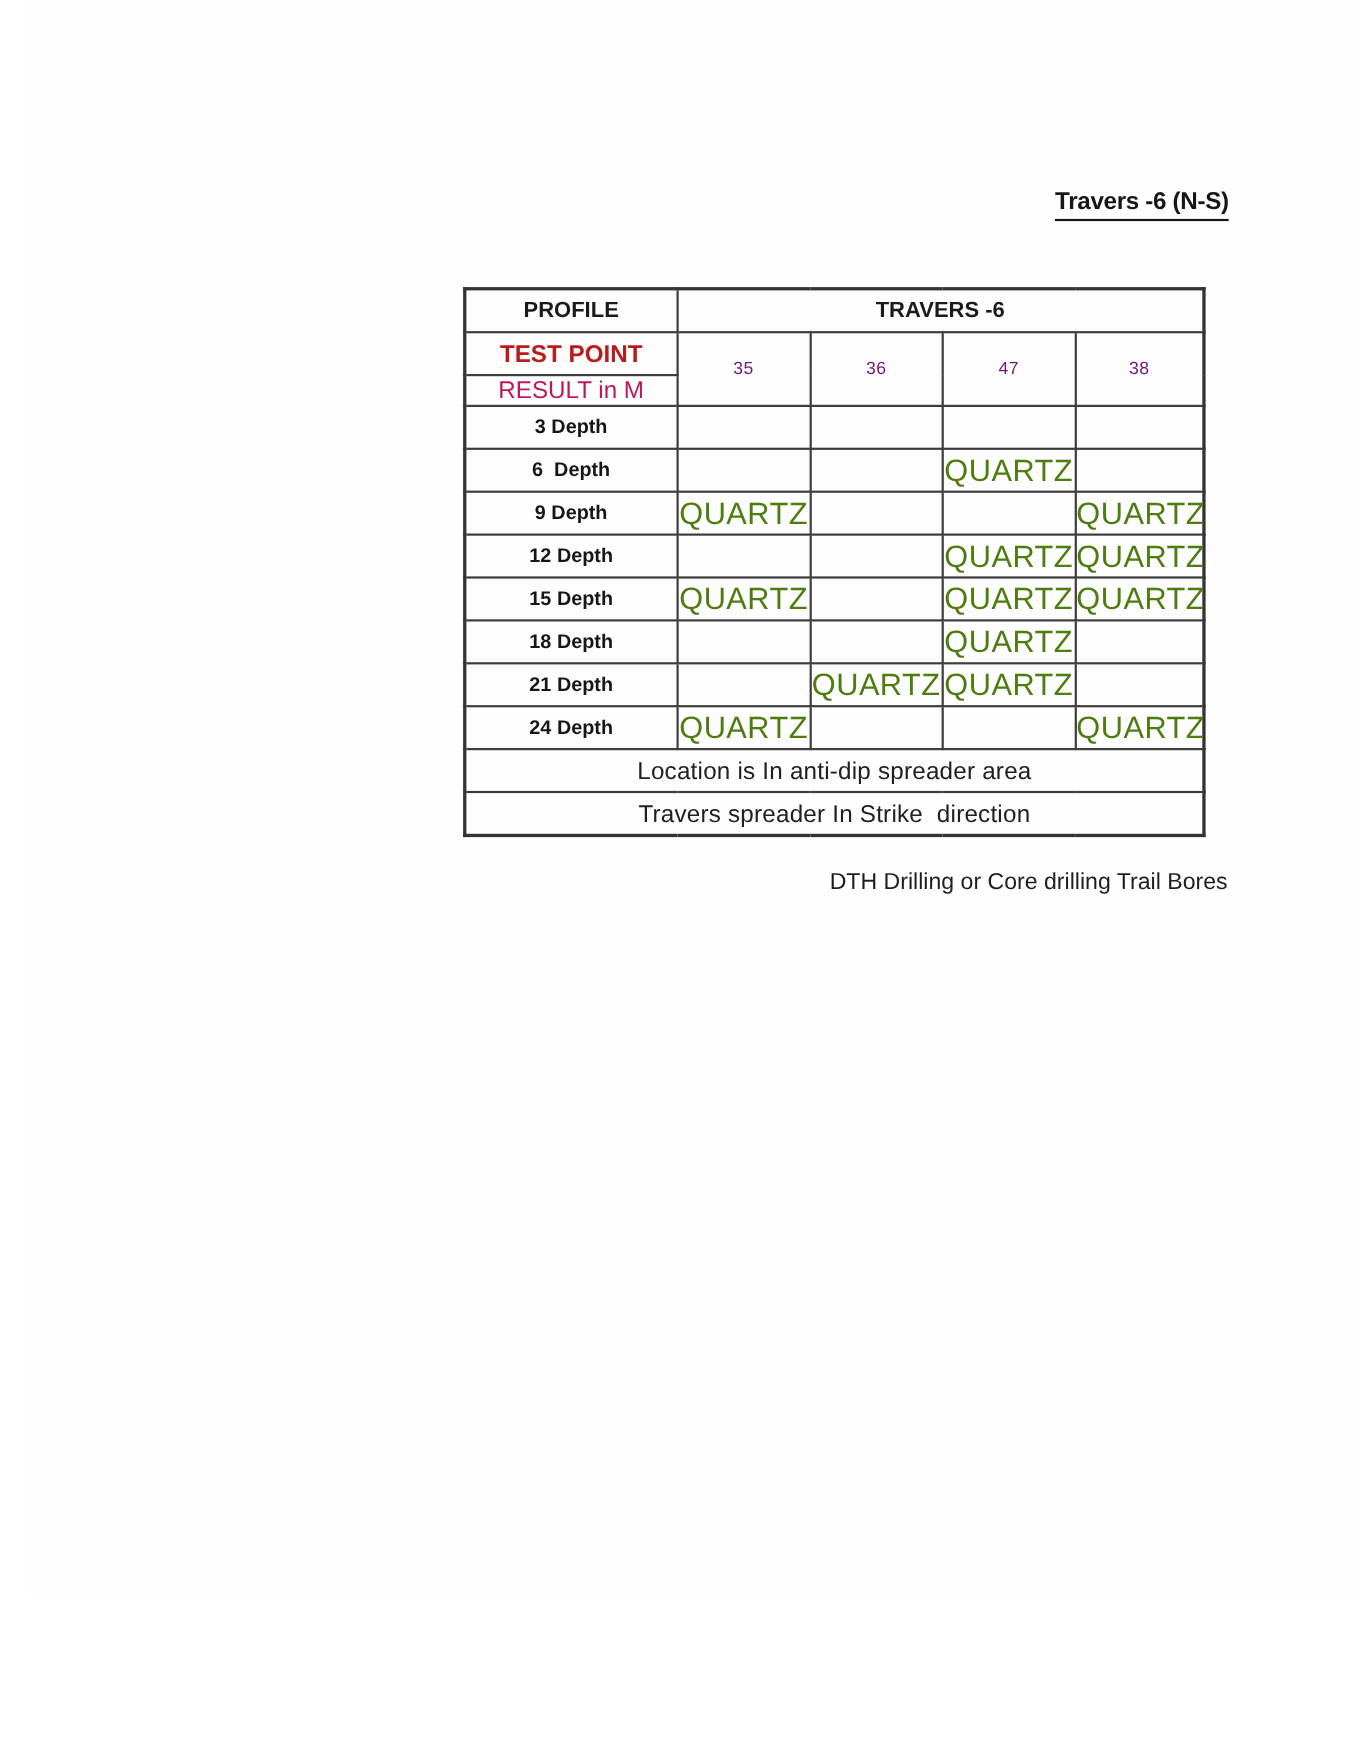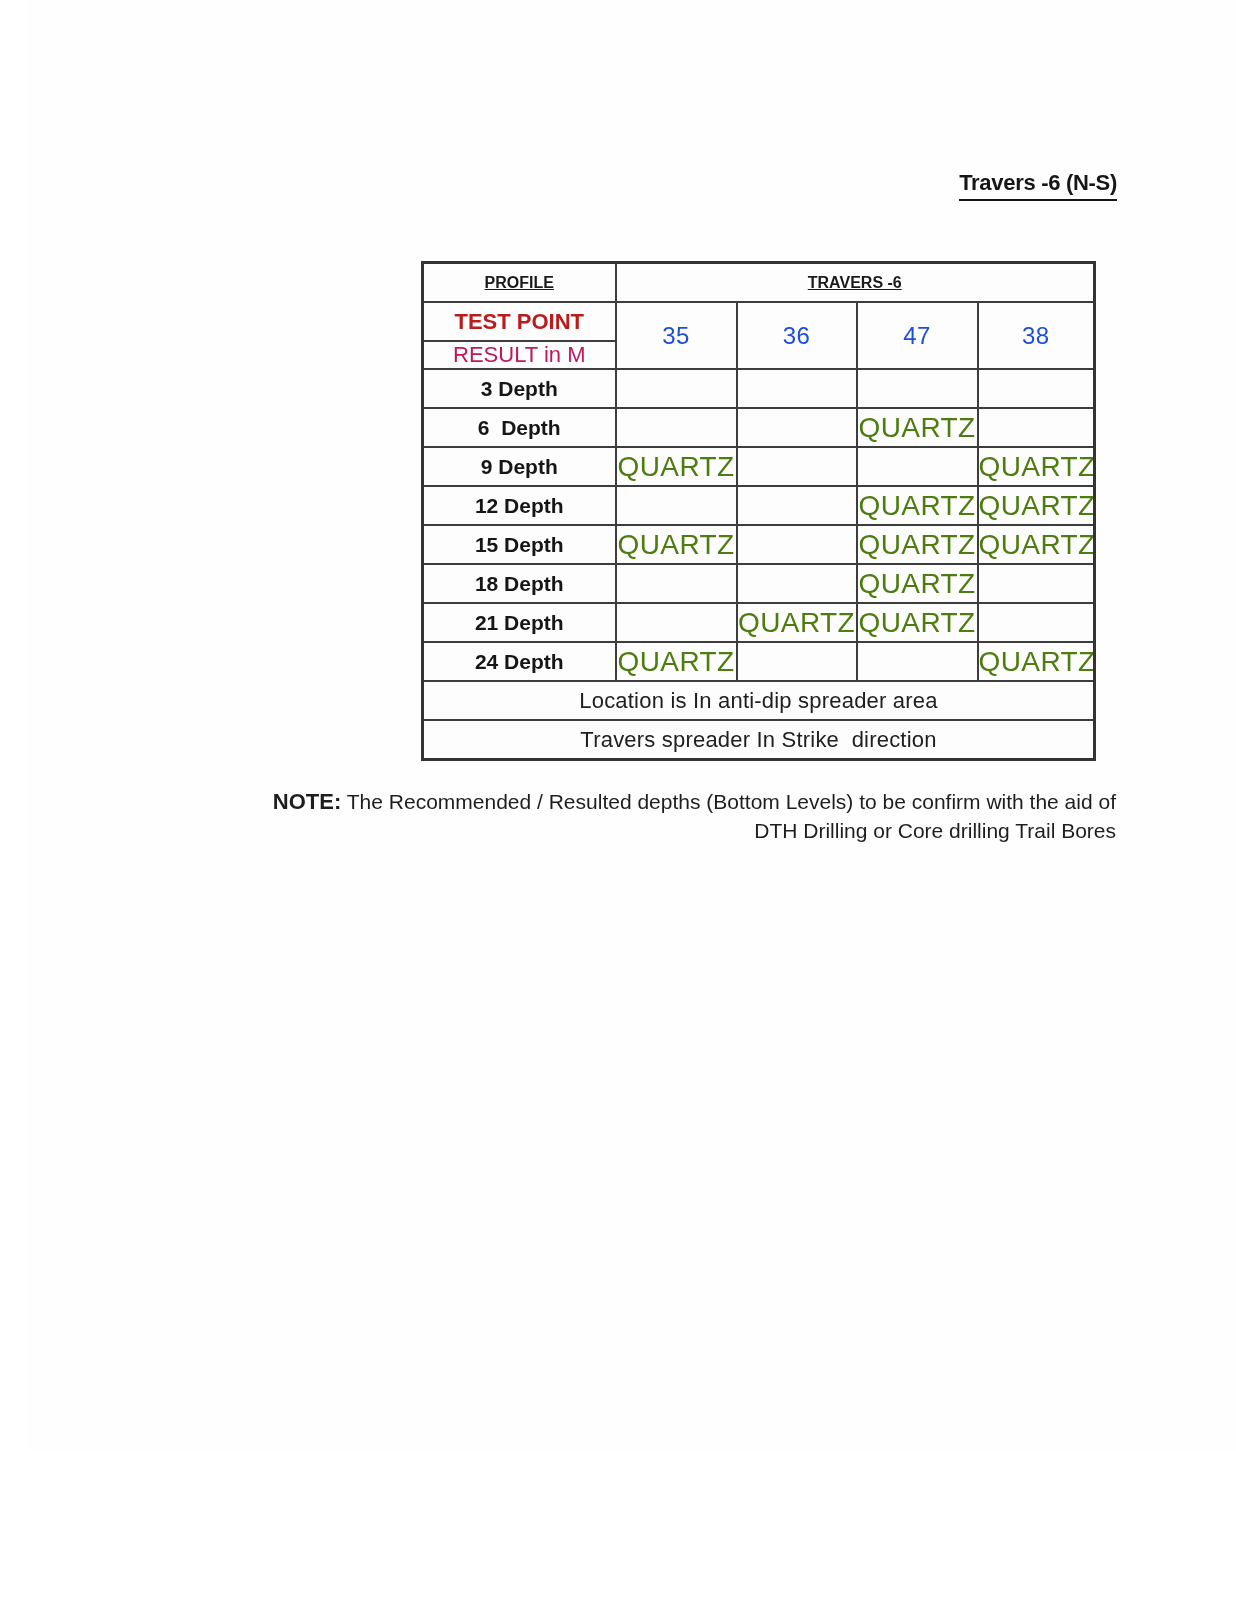--- a/index.html
+++ b/index.html
@@ -52,25 +52,25 @@
   }
   table.grid th, table.grid td {
     border: 2px solid #3d3d3d;
     padding: 0;
     text-align: center;
     vertical-align: middle;
     overflow: hidden;
   }
   table.grid { border: 3px solid #343434; }
 
-  .r-head th { height: 37px; font-size: 16px; font-weight: bold; color: #1a1a1a; border-bottom-width: 3px; text-decoration: underline; }
+  .r-head th { height: 37px; font-size: 20px; font-weight: bold; color: #1a1a1a; border-bottom-width: 3px; }
   .r-tp th   { height: 37px; font-size: 22px; font-weight: bold; color: #b91c1c; }
   .r-res th  { height: 25px; font-size: 22px; font-weight: normal; color: #be185d; }
-  .val-cell  { font-size: 24px; font-weight: normal; color: #1d4ed8; letter-spacing: 0.4px; }
-  .r-depth th { height: 37px; font-size: 21px; font-weight: bold; color: #161616; white-space: pre; }
+  .val-cell  { font-size: 16px; font-weight: normal; color: #701a75; letter-spacing: 0.4px; }
+  .r-depth th { height: 37px; font-size: 18px; font-weight: bold; color: #161616; white-space: pre; }
   .r-depth td { font-size: 28px; font-weight: normal; color: #4d7c0f; letter-spacing: 0.4px; }
   .r-foot td { height: 37px; font-size: 22px; color: #202020; letter-spacing: 0.2px; white-space: pre; }
 
   
   .note-block {
     position: absolute;
     top: 788px;
     right: 147px;
     text-align: right;
     font-size: 21px;
@@ -174,17 +174,16 @@
         <td colspan="5">Location is In anti-dip spreader area</td>
       </tr>
       <tr class="r-foot">
         <td colspan="5">Travers spreader In Strike  direction</td>
       </tr>
     </tbody>
       </table>
   </div>
 
   <div class="note-block">
-    <div><span class="note-bold">NOTE:</span><span> The Recommended / Resulted depths (Bottom Levels) to be confirm with the aid of</span></div>
     <div>DTH Drilling or Core drilling Trail Bores</div>
   </div>
 
 </div>
 
 </body></html>

